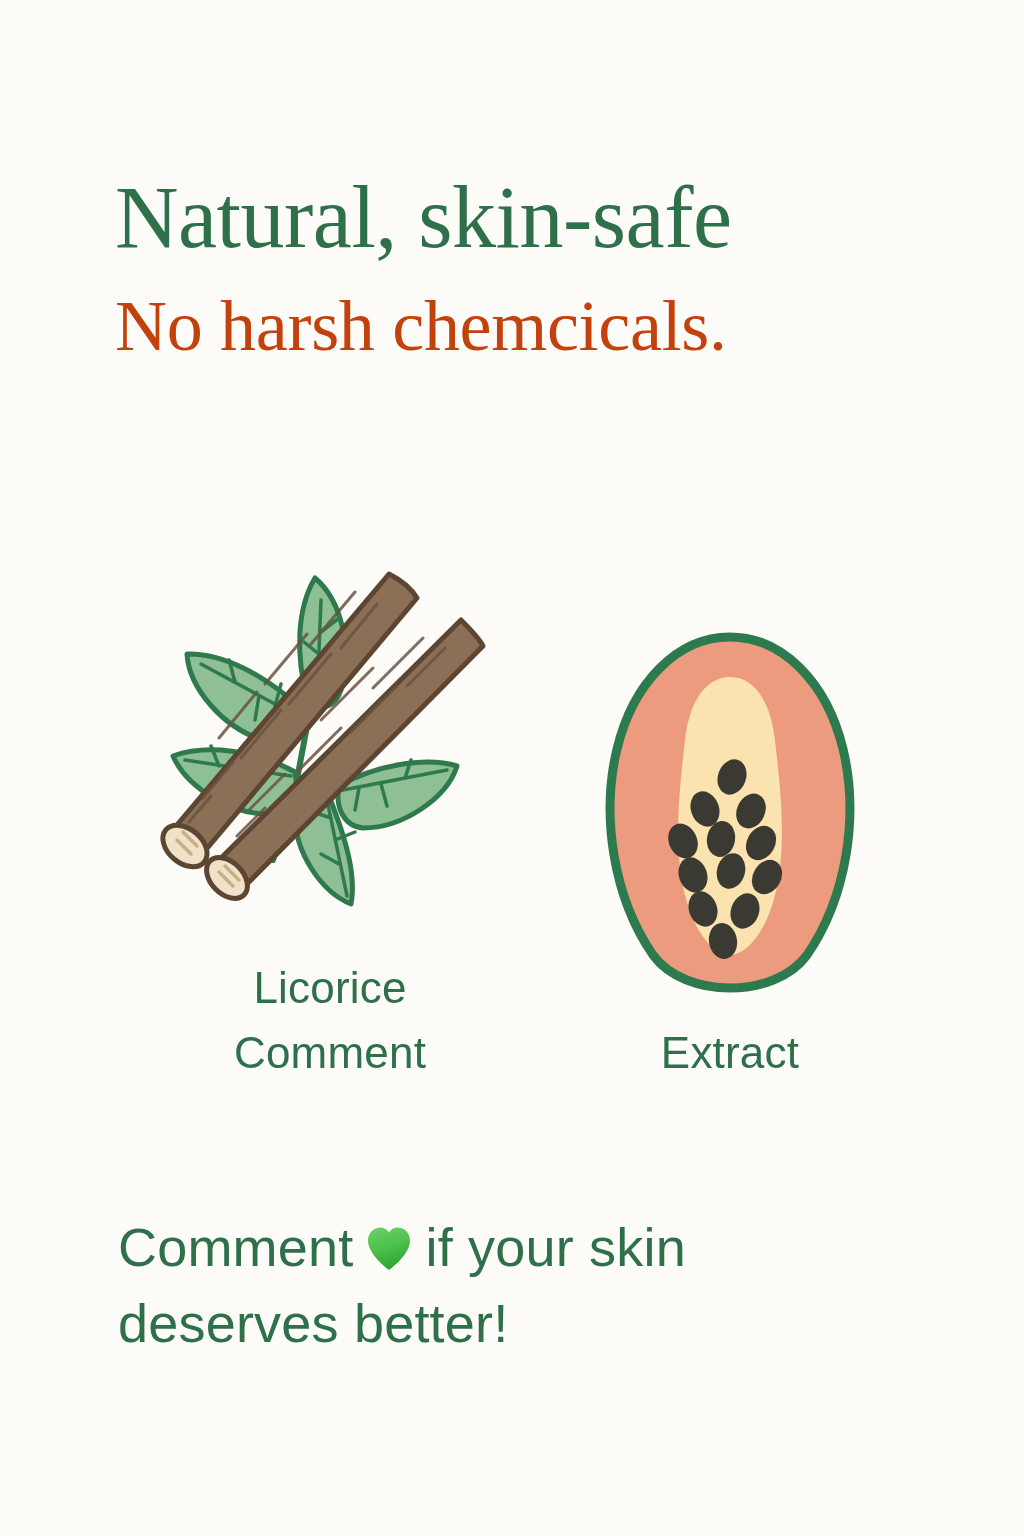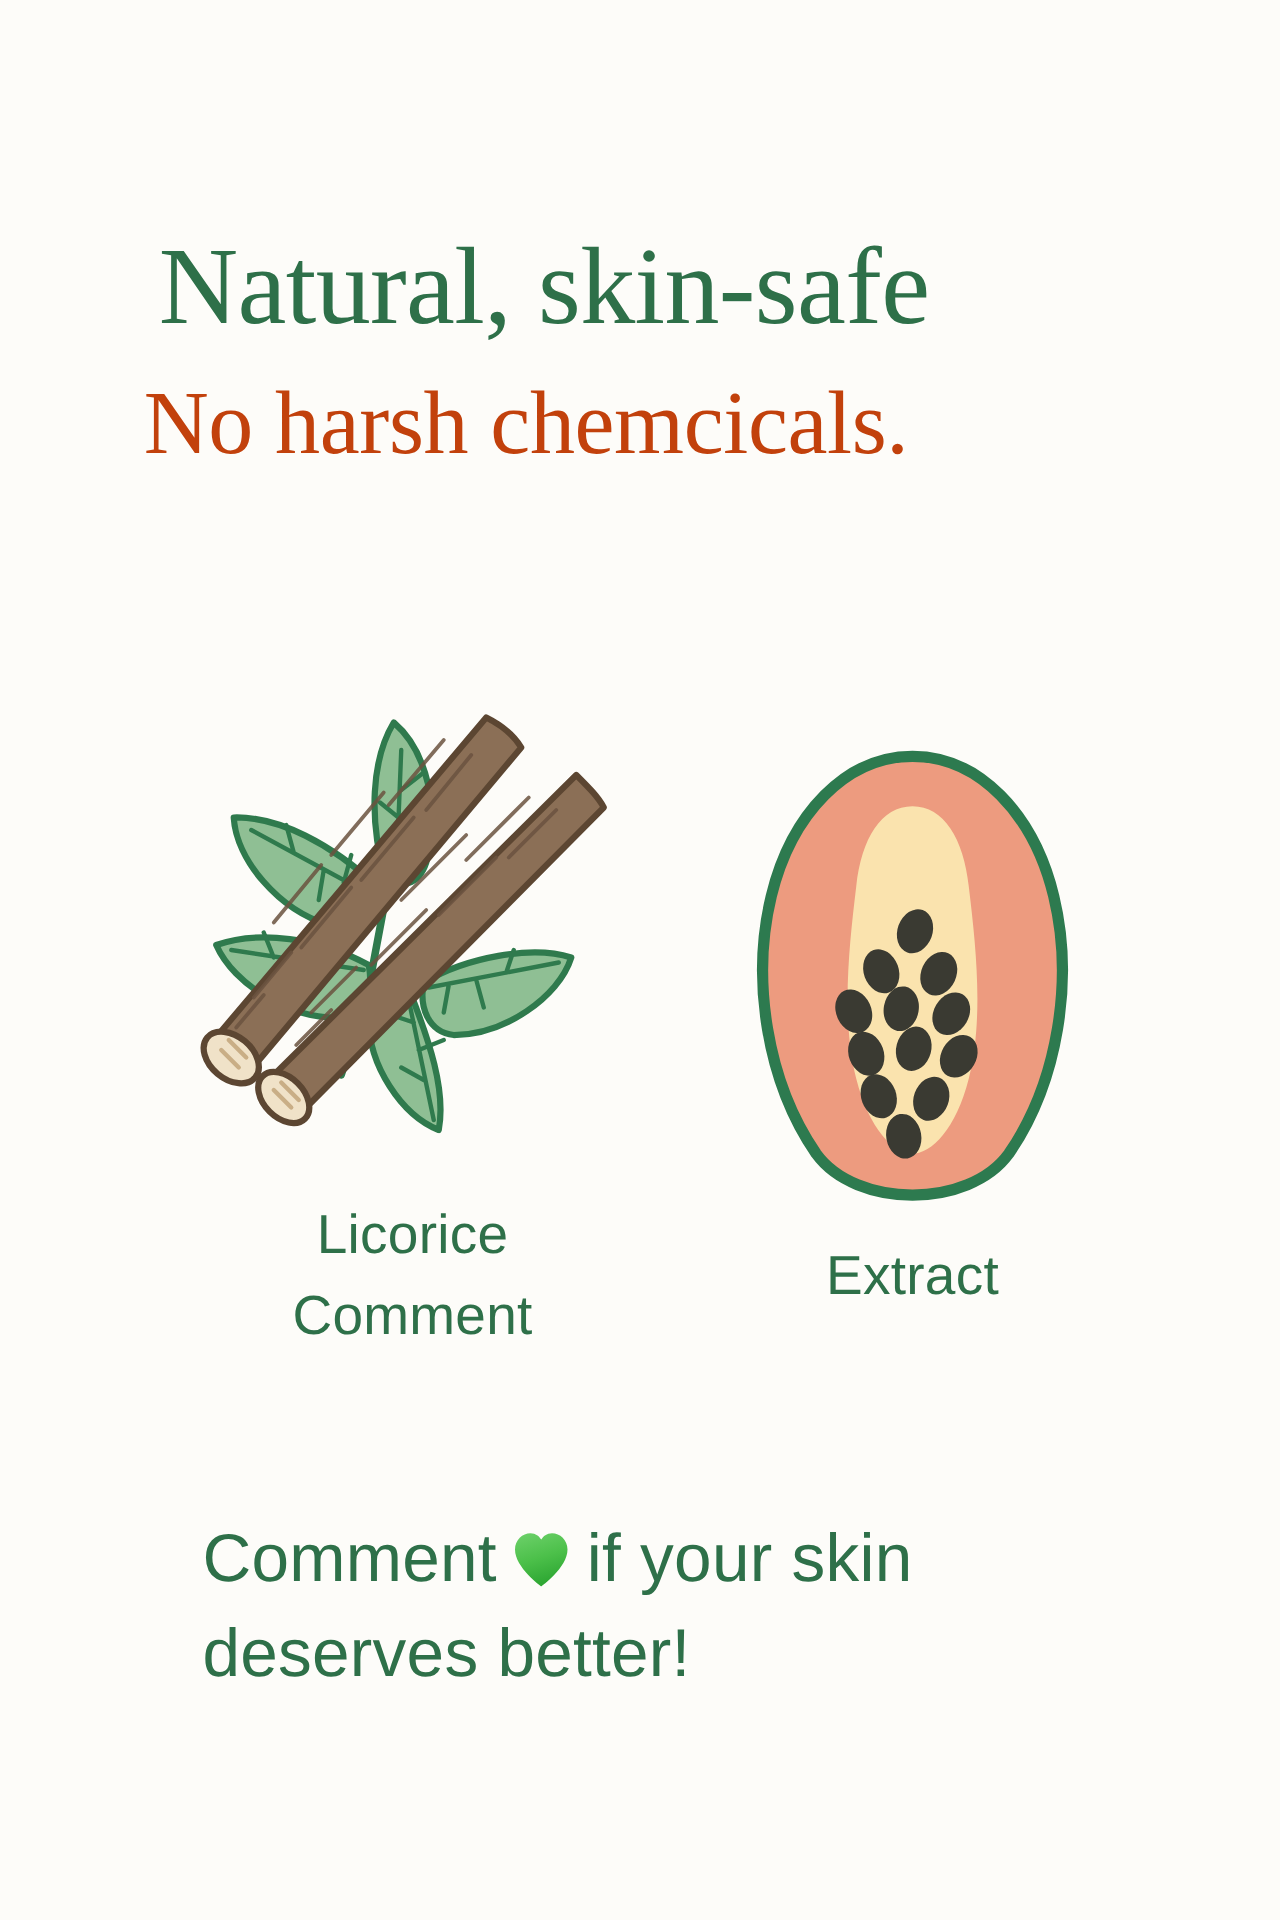--- a/index.html
+++ b/index.html
@@ -28,21 +28,21 @@
     top: 168px;
     width: 800px;
   }
 
   .headline-main {
     font-family: "Liberation Serif", "DejaVu Serif", serif;
     font-size: 88px;
     line-height: 1.13;
     color: #2E7049;
     letter-spacing: -0.5px;
-    margin: 12px;
+    margin: 0;
     font-weight: 400;
   }
 
   .headline-sub {
     font-family: "Liberation Serif", "DejaVu Serif", serif;
     font-size: 72px;
     line-height: 1.15;
     color: #c2410c;
     letter-spacing: -0.3px;
     margin: 18px 0 0 0;
@@ -50,21 +50,21 @@
   }
 
   
   .ingredients-row {
     position: absolute;
     left: 0;
     top: 555px;
     width: 904px;
     display: flex;
     justify-content: flex-start;
-    align-items: center;
+    align-items: flex-end;
   }
 
   .ingredient {
     display: flex;
     flex-direction: column;
     align-items: center;
   }
 
   .ingredient-licorice {
     width: 420px;
@@ -99,21 +99,20 @@
     position: absolute;
     left: 118px;
     top: 1212px;
     width: 760px;
     font-family: "Liberation Sans", sans-serif;
     font-size: 54px;
     line-height: 1.3;
     color: #2E7049;
     font-weight: 400;
     letter-spacing: 0.2px;
-    margin-left: 44px;
   }
 
   .cta-heart {
     display: inline-block;
     vertical-align: -6px;
     margin: 0 12px;
   }
 </style>
 </head>
 <body>

